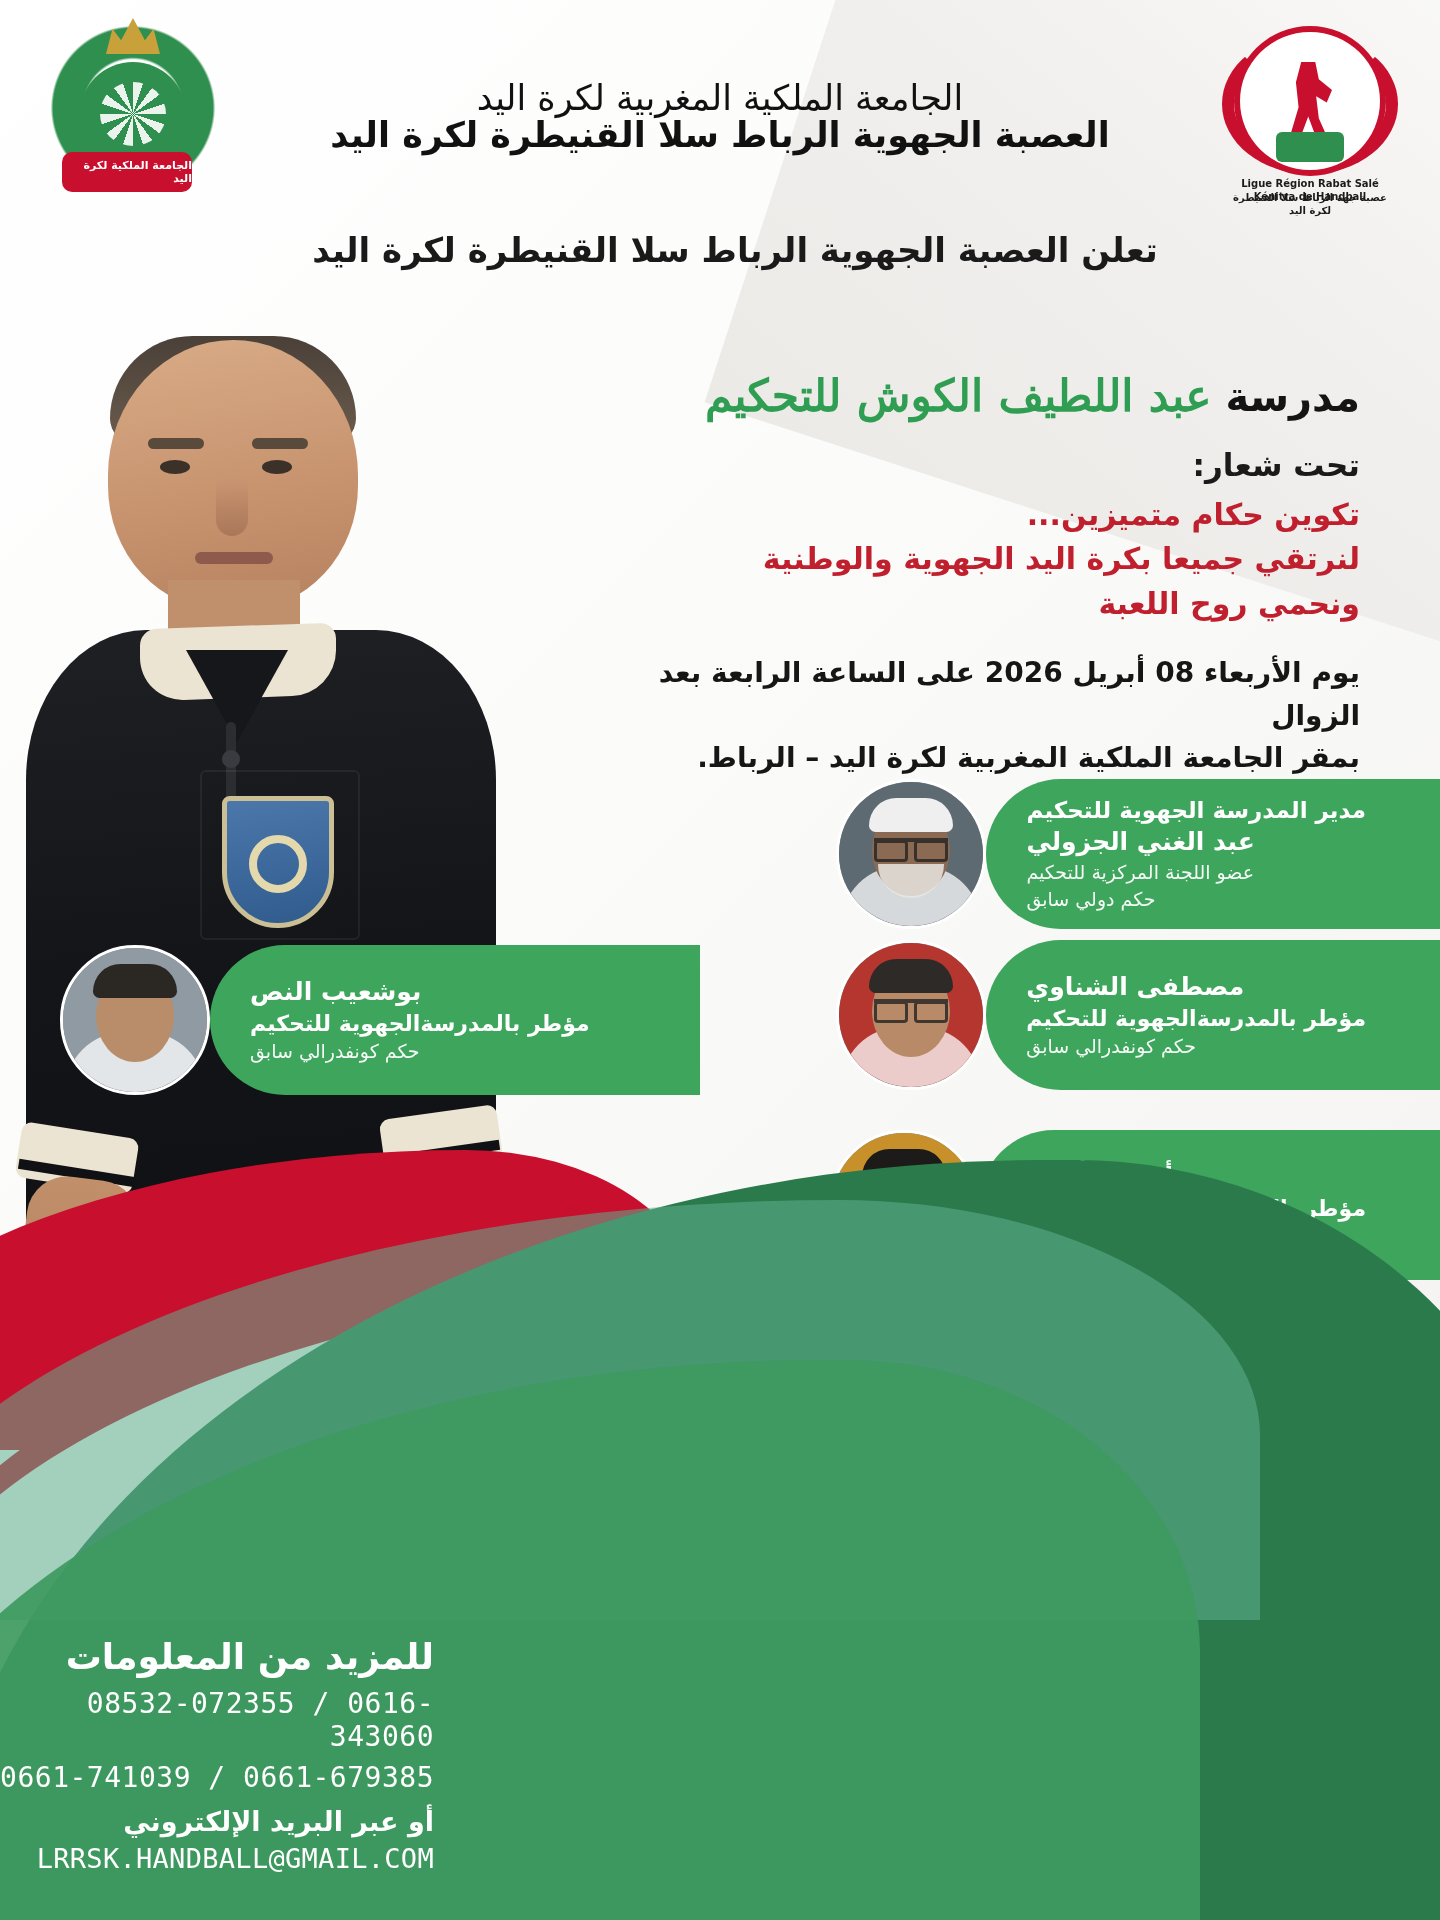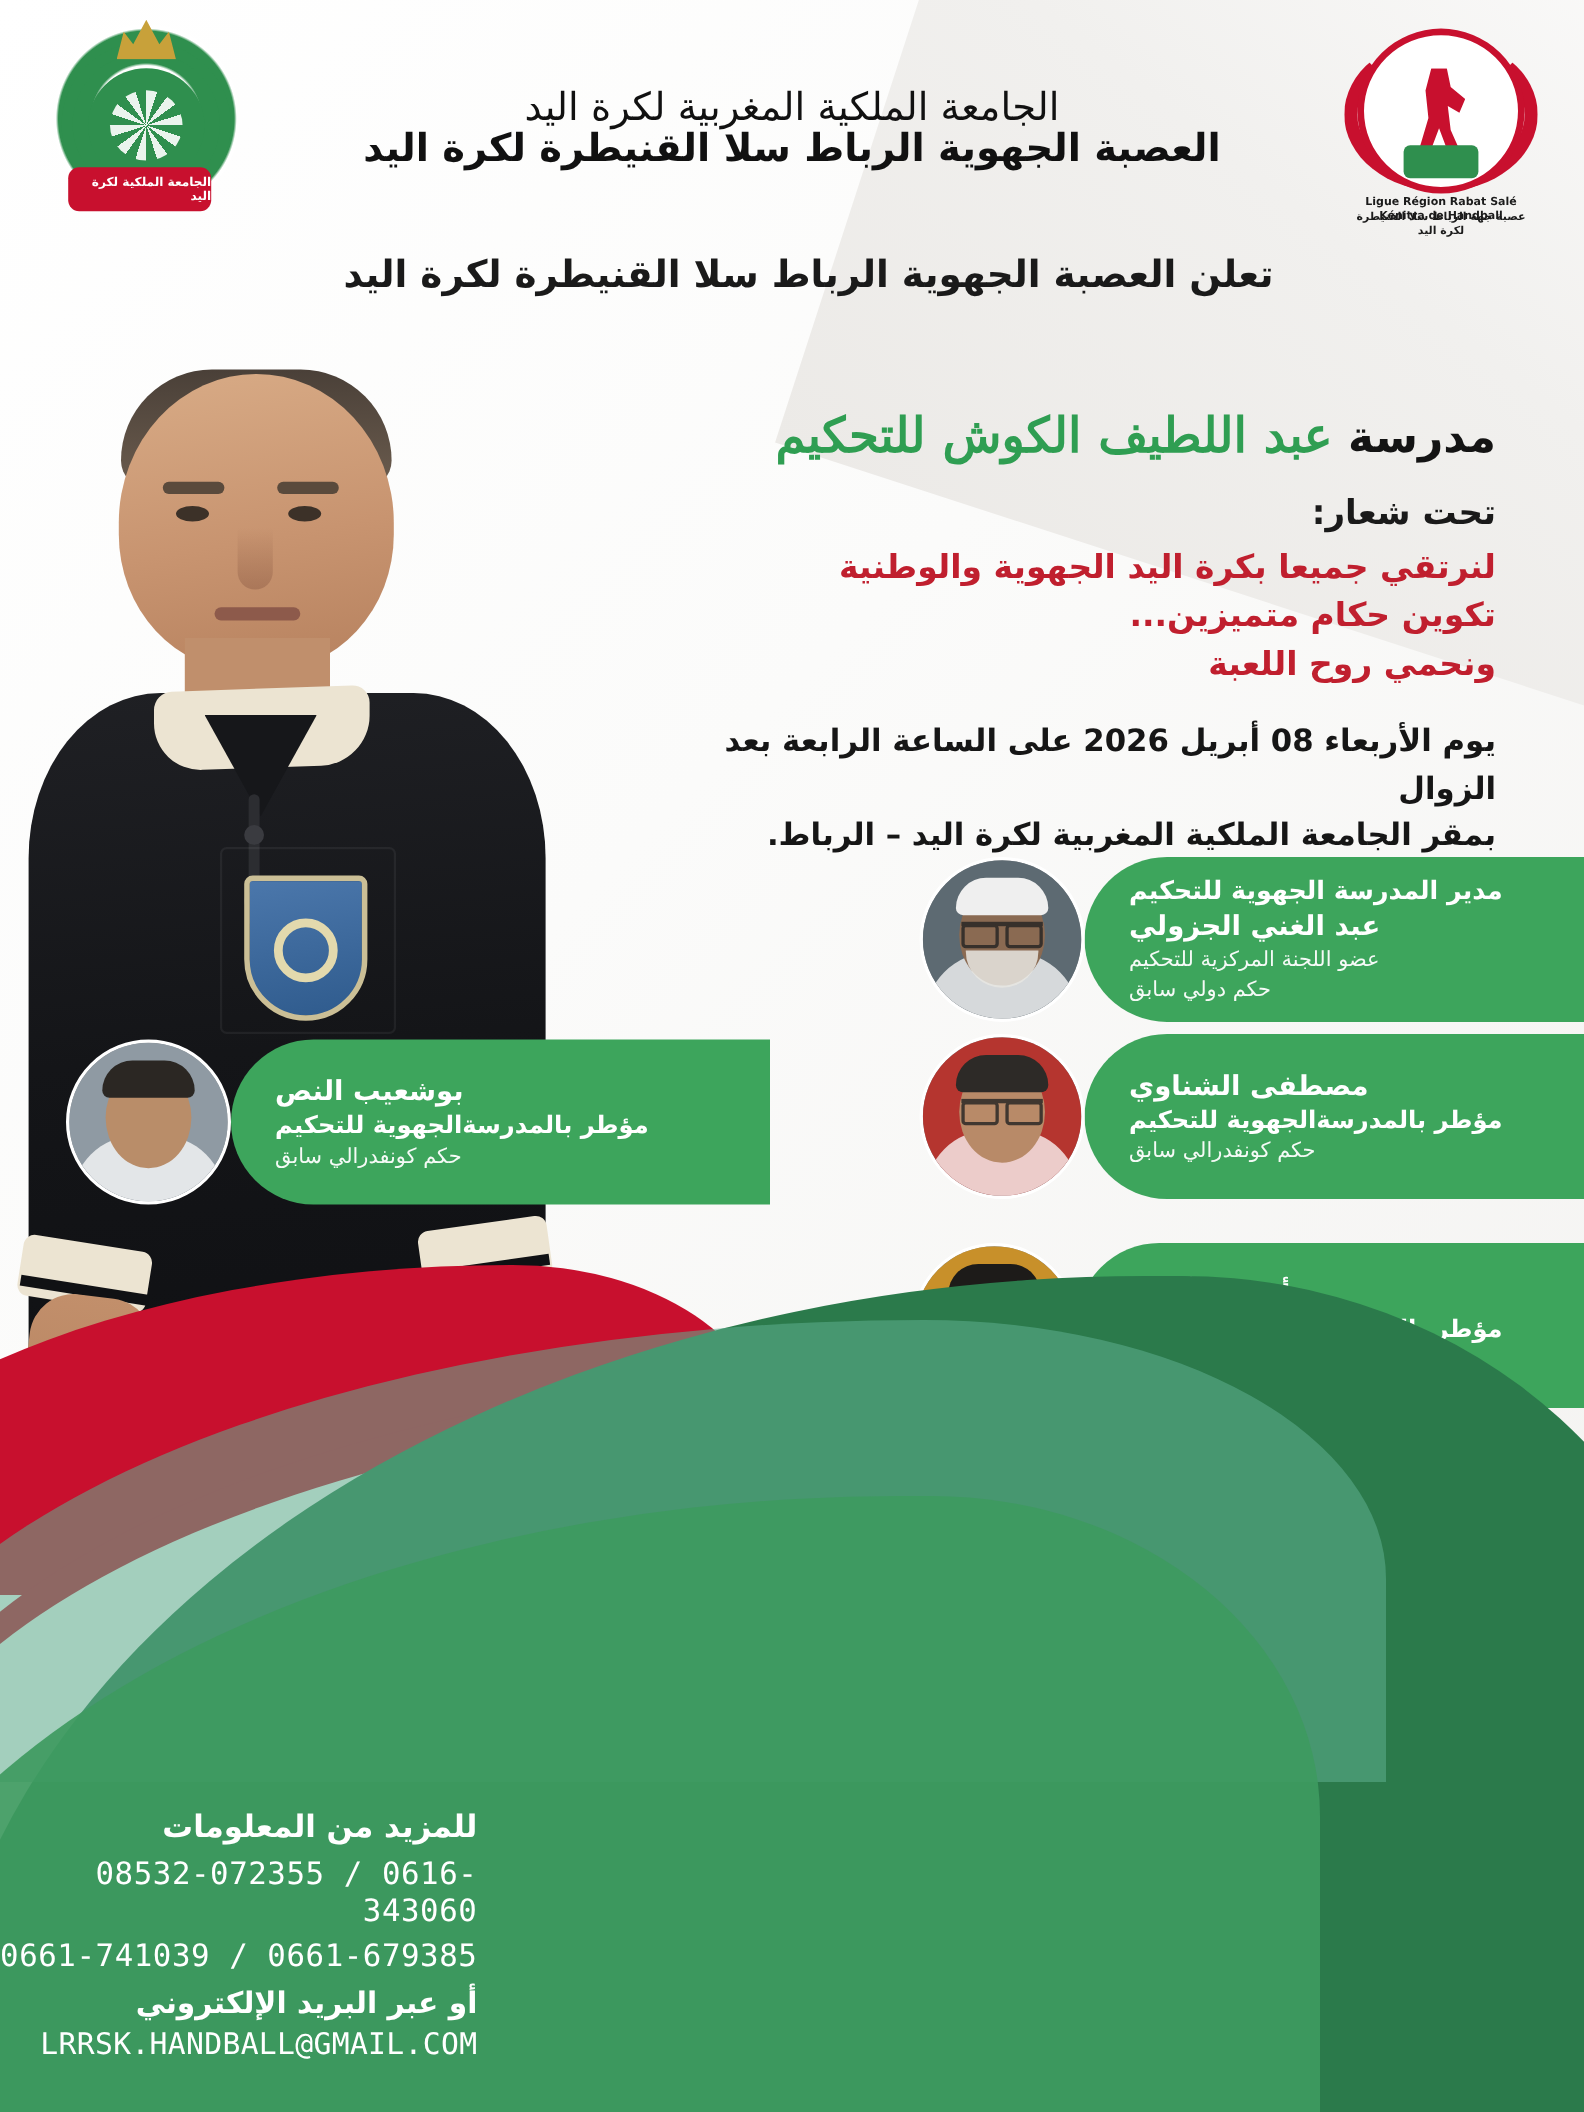--- a/index.html
+++ b/index.html
@@ -309,21 +309,21 @@
     background:#5fae8f; opacity:.55;
     border-radius:70% 30% 0 0 / 100% 56% 0 0;
   }
 
   
   .footer {
     position:absolute; left:0; bottom:46px; width:460px;
     text-align:right; padding-right:26px;
     color:#ffffff; direction:rtl;
   }
-  .footer .more  { font-size:28px; font-weight:600; margin-bottom:10px; }
+  .footer .more  { font-size:36px; font-weight:600; margin-bottom:10px; }
   .footer .phone { font-family:"DejaVu Sans Mono","Liberation Mono",monospace;
                    font-size:28px; letter-spacing:.5px; margin-bottom:8px; direction:ltr; text-align:right; }
   .footer .or    { font-size:27px; font-weight:600; margin:12px 0 6px; }
   .footer .mail  { font-family:"DejaVu Sans Mono","Liberation Mono",monospace;
                    font-size:27px; letter-spacing:.3px; direction:ltr; text-align:right; }
 
   
   .logo-left .ring {
     position:absolute; inset:0; border-radius:50%;
     background:radial-gradient(circle at 50% 50%,#ffffff 0 40%,#2f8f4e 42% 66%,#ffffff 68% 100%);
@@ -445,22 +445,22 @@
   <div class="right-col">
 
     <div class="school-row">
       <span class="school-pre">مدرسة</span>
       <span class="school-name">عبد اللطيف الكوش للتحكيم</span>
     </div>
 
     <div class="motto-label">تحت شعار:</div>
 
     <div class="motto">
+      <div>تكوين حكام متميزين...</div>
       <div>لنرتقي جميعا بكرة اليد الجهوية والوطنية</div>
-      <div>تكوين حكام متميزين...</div>
       <div>ونحمي روح اللعبة</div>
     </div>
 
     <div class="when">
       <div>يوم الأربعاء 08 أبريل 2026 على الساعة الرابعة بعد الزوال</div>
       <div>بمقر الجامعة الملكية المغربية لكرة اليد – الرباط.</div>
     </div>
   </div>
 
   <div class="card right-side" id="card-1">

